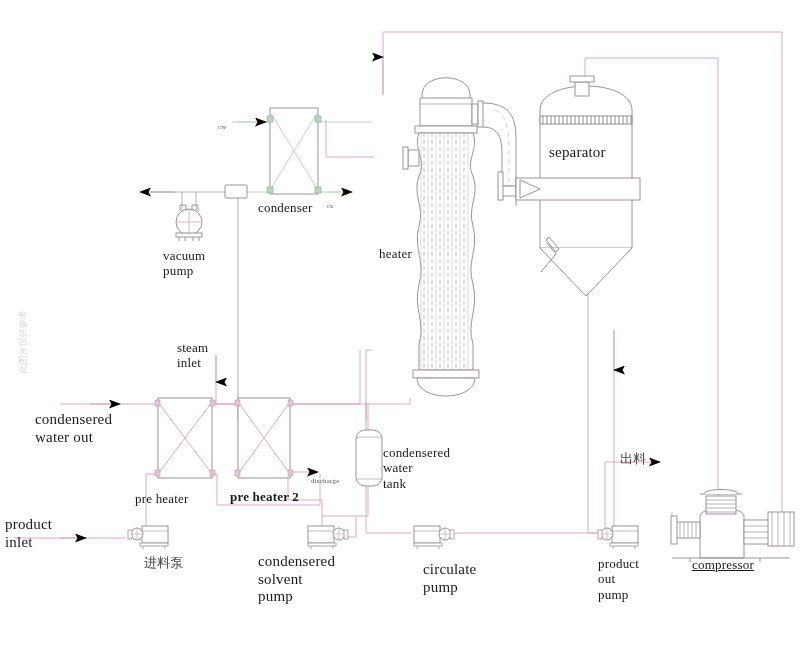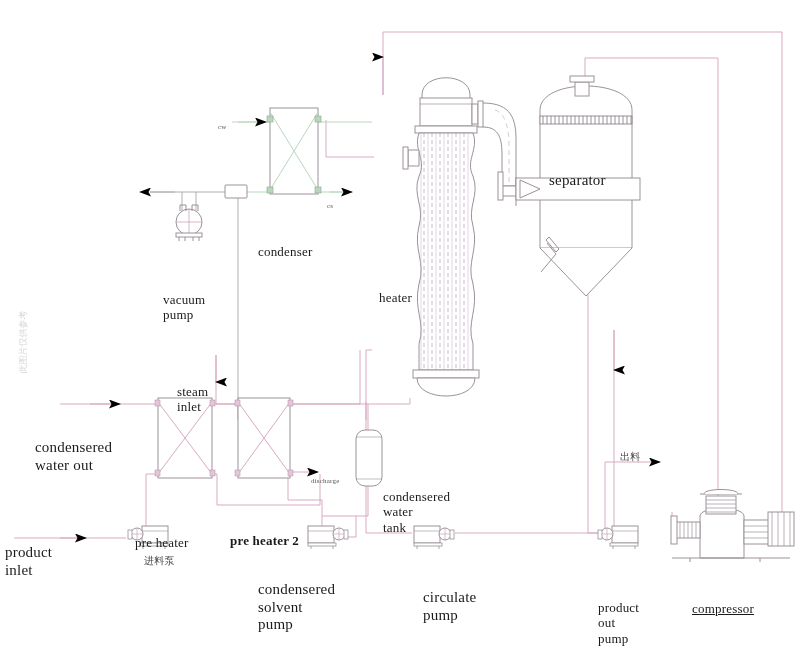--- a/index.html
+++ b/index.html
@@ -2,24 +2,24 @@
 <html><head>
 <meta charset="utf-8">
 <style>
   html,body{margin:0;padding:0;background:#ffffff;}
   body{width:800px;height:649px;overflow:hidden;
        font-family:"Liberation Serif","DejaVu Serif",serif;}
   #stage{position:relative;width:800px;height:649px;background:#fff;}
   svg#diagram{position:absolute;left:0;top:0;width:800px;height:649px;}
   .lbl{position:absolute;color:#1a1a1a;font-family:"Liberation Serif","DejaVu Serif",serif;
        line-height:1.18;white-space:pre;letter-spacing:.2px;}
-  .lbl-lg{font-size:15px;margin-top:28px;}
-  .lbl-md{font-size:13px;margin-top:44px;}
+  .lbl-lg{font-size:15px;}
+  .lbl-md{font-size:13px;}
   .lbl-xs{font-size:7px;color:#555;}
-  .lbl-cn{font-size:10px;color:#444;font-family:"DejaVu Sans",sans-serif;}
+  .lbl-cn{font-size:13px;color:#444;font-family:"DejaVu Sans",sans-serif;}
   #watermark{position:absolute;left:262px;top:286px;font-size:40px;color:#c9c9cf;
              font-family:"Liberation Sans","DejaVu Sans",sans-serif;letter-spacing:0px;
              white-space:nowrap;}
   #edge-text{position:absolute;left:-52px;top:292px;width:150px;
              transform:rotate(-90deg);transform-origin:50% 50%;
              font-size:9px;color:#d6d6d6;font-family:"DejaVu Sans",sans-serif;
              white-space:nowrap;}
 </style>
 </head>
 <body>

